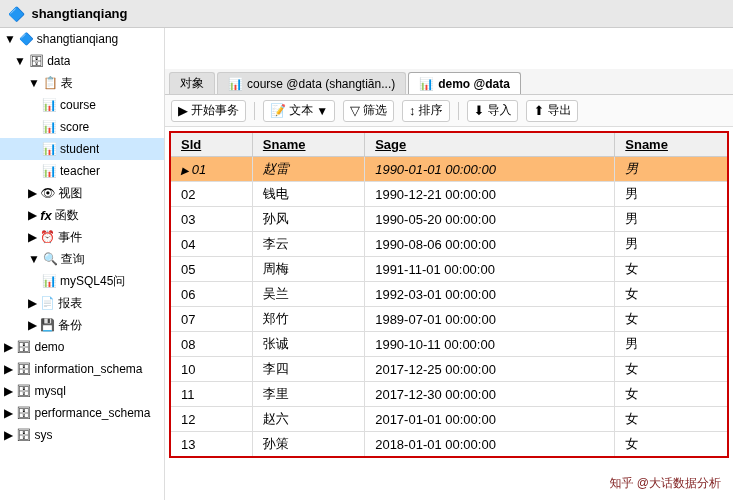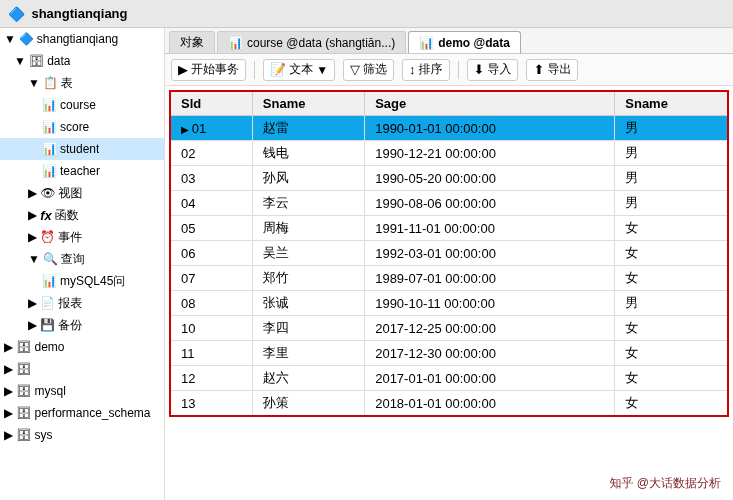--- a/index.html
+++ b/index.html
@@ -80,20 +80,21 @@
       overflow: hidden;
     }
     .tab-bar {
       display: flex;
       background: #f5f5f5;
       border-bottom: 1px solid #ccc;
       height: 26px;
       align-items: flex-end;
       padding: 0 4px;
       gap: 2px;
+      margin-top: 41px;
     }
     .tab {
       padding: 3px 10px;
       background: #e0e0e0;
       border: 1px solid #ccc;
       border-bottom: none;
       cursor: pointer;
       font-size: 12px;
       display: flex;
       align-items: center;
@@ -150,28 +151,30 @@
     .data-table th {
       background: #f0f0f0;
       border: 1px solid #ccc;
       padding: 4px 10px;
       text-align: left;
       font-size: 13px;
       font-weight: bold;
       position: sticky;
       top: 0;
       z-index: 1;
+      text-decoration: underline;
     }
     .data-table td {
       border: 1px solid #ddd;
       padding: 3px 10px;
       font-size: 13px;
     }
     .data-table tr.selected-row td {
-      background: #0ea5e9;
+      background: #fdba74;
+      font-style: italic;
     }
     .data-table tr.selected-row td:first-child {
       position: relative;
     }
     .row-indicator {
       color: #000;
       font-size: 10px;
       margin-right: 3px;
     }
 
@@ -285,20 +288,21 @@
 
       <div class="tree-item indent0">
         <span class="tree-icon">▶</span>
         <span class="tree-icon">🗄</span>
         <span class="tree-label">demo</span>
       </div>
 
       <div class="tree-item indent0">
         <span class="tree-icon">▶</span>
         <span class="tree-icon">🗄</span>
+        <span class="tree-label">information_schema</span>
       </div>
 
       <div class="tree-item indent0">
         <span class="tree-icon">▶</span>
         <span class="tree-icon">🗄</span>
         <span class="tree-label">mysql</span>
       </div>
 
       <div class="tree-item indent0">
         <span class="tree-icon">▶</span>

